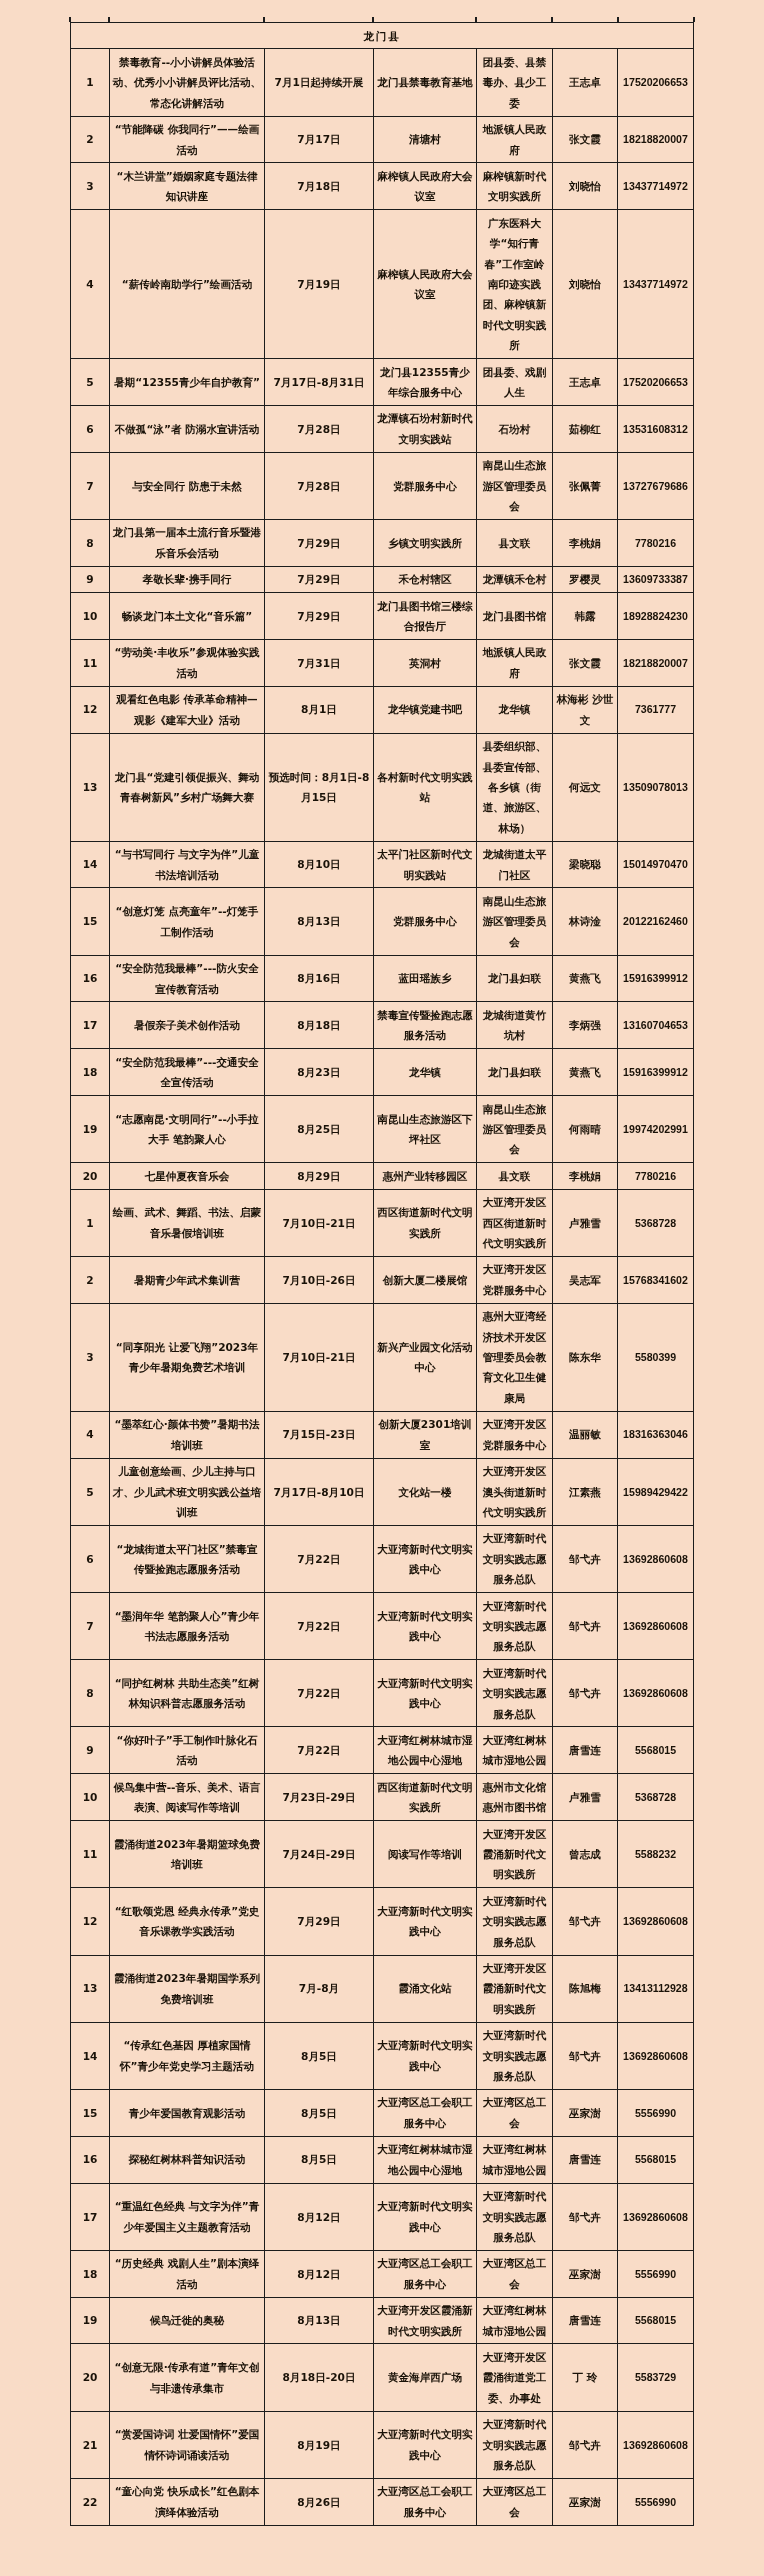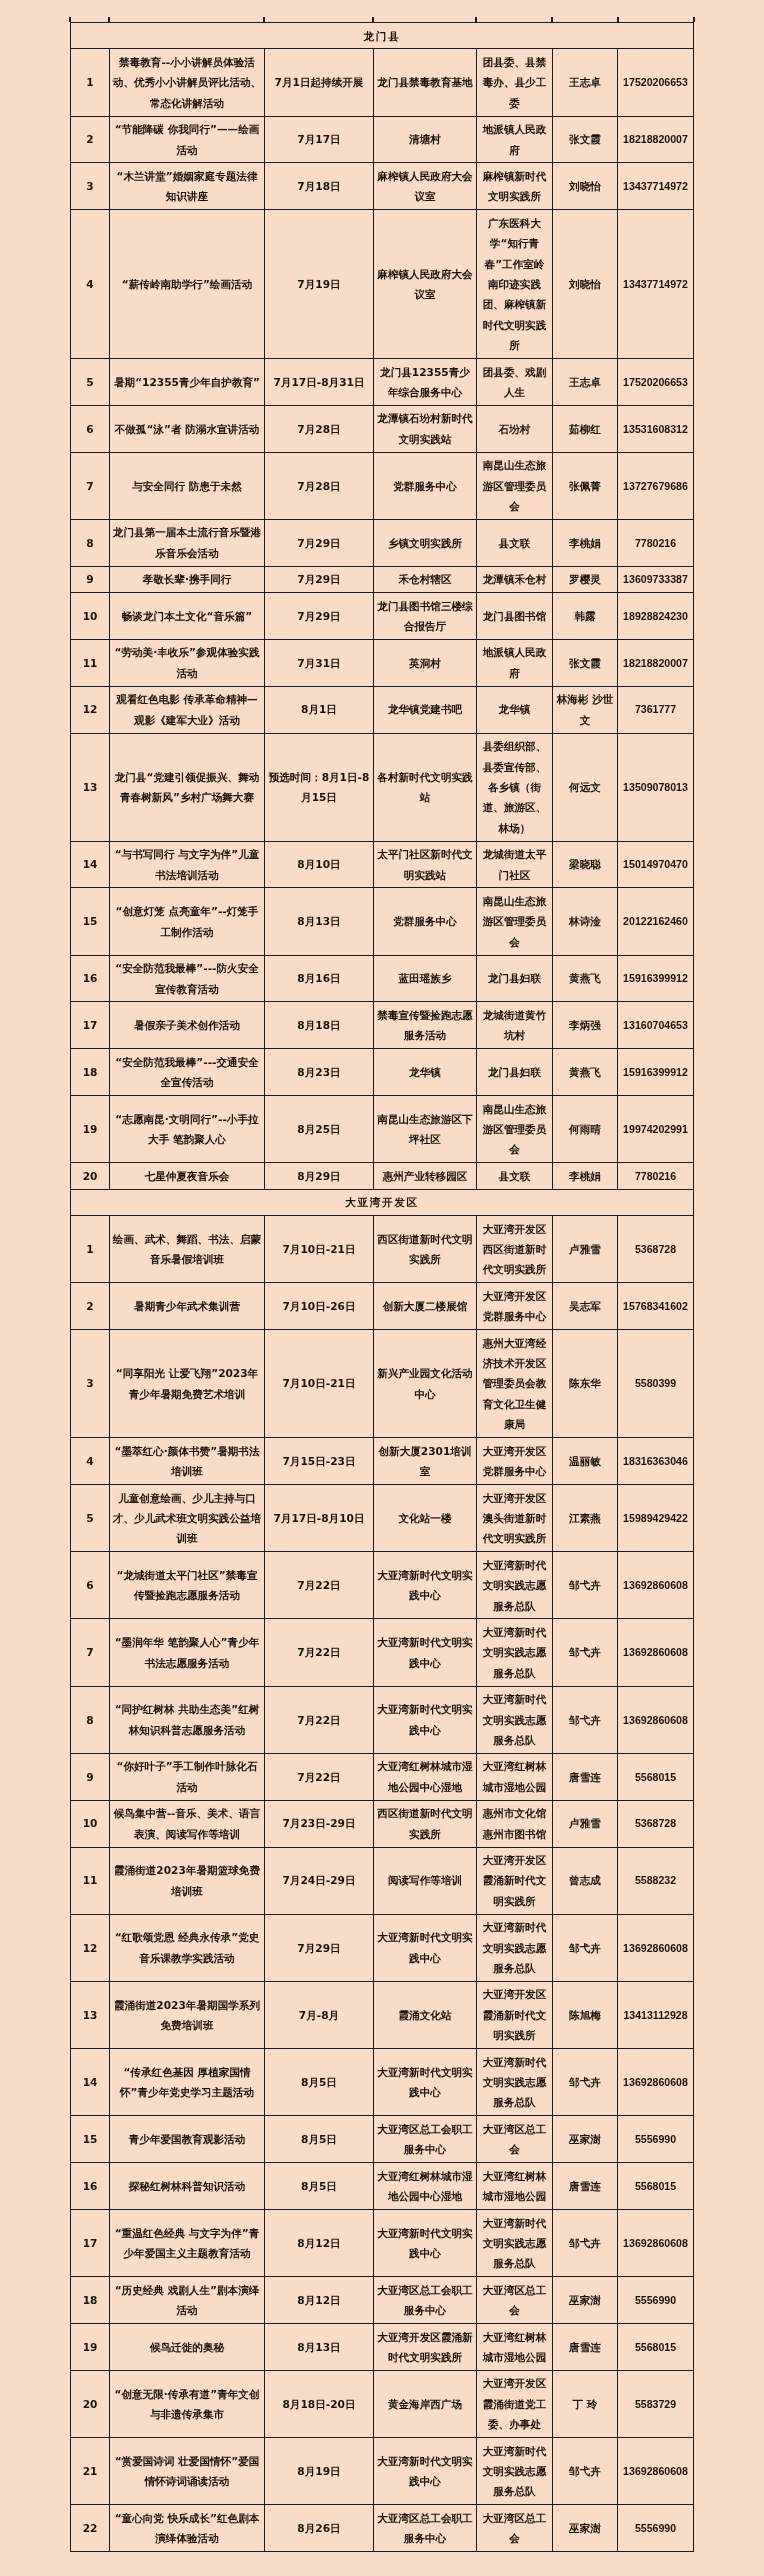--- a/index.html
+++ b/index.html
@@ -253,23 +253,20 @@
         <tr>
           <td class="cell-no">20</td>
           <td class="cell-activity">七星仲夏夜音乐会</td>
           <td class="cell-date">8月29日</td>
           <td class="cell-location">惠州产业转移园区</td>
           <td class="cell-organizer">县文联</td>
           <td class="cell-contact">李桃娟</td>
           <td class="cell-phone">7780216</td>
         </tr>
         <tr>
-          <td colspan="7" class="section-header">大亚湾开发区</td>
-        </tr>
-        <tr>
           <td class="cell-no">1</td>
           <td class="cell-activity">绘画、武术、舞蹈、书法、启蒙音乐暑假培训班</td>
           <td class="cell-date">7月10日-21日</td>
           <td class="cell-location">西区街道新时代文明实践所</td>
           <td class="cell-organizer">大亚湾开发区西区街道新时代文明实践所</td>
           <td class="cell-contact">卢雅雪</td>
           <td class="cell-phone">5368728</td>
         </tr>
         <tr>
           <td class="cell-no">2</td>

